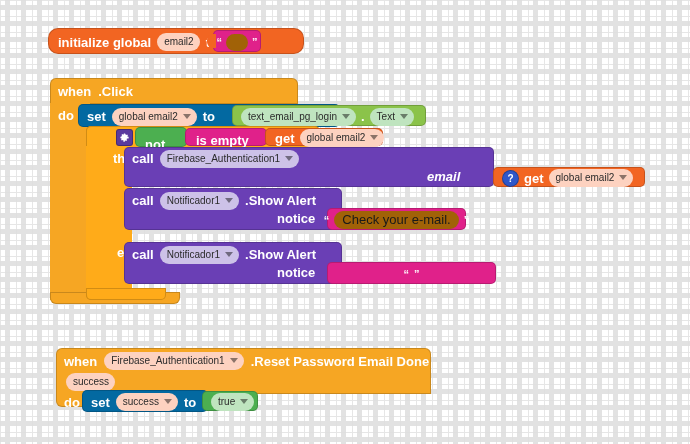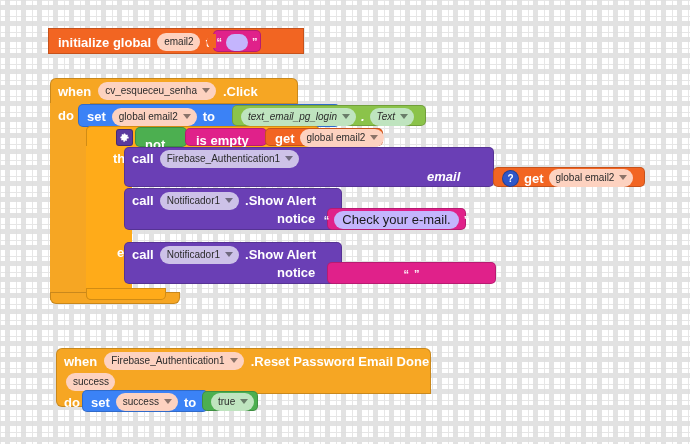--- a/index.html
+++ b/index.html
@@ -46,21 +46,21 @@
   .field .caret{
     width:0;height:0;border-left:4px solid transparent;border-right:4px solid transparent;
     border-top:5px solid rgba(0,0,0,.45);display:inline-block;
   }
   .f-orange{background:#fdd2c0;color:#2b2b2b;}
   .f-purple{background:#cdc2e8;color:#2b2b2b;}
   .f-green{background:#bfe4bf;color:#2b2b2b;}
 
   
   .c-var   {background:#f26522;}
-  .c-set   {background:#3b82f6;}           
+  .c-set   {background:#0369a1;}           
   .c-ctrl  {background:#ffab19;}           
   .c-logic {background:#4caf50;}           
   .c-text  {background:#e0218a;}           
   .c-call  {background:#6a3fb5;}           
   .c-evt   {background:#f6a623;}           
   .c-getter{background:#f26522;}
 
   .bordered{border:1px solid rgba(0,0,0,.18);}
 
   
@@ -72,33 +72,33 @@
   .gear svg{display:block;}
   
   .help{
     width:15px;height:15px;border-radius:50%;background:#2f57c9;color:#fff;
     font-size:10px;font-weight:bold;display:inline-flex;align-items:center;justify-content:center;
     border:1px solid rgba(0,0,0,.25);
   }
   
   .q{color:#ffffff;font-size:11px;font-weight:bold;line-height:1;opacity:.95;}
   .txtpill{
-    background:#c4b5fd;color:#1a1a1a;border-radius:9px;
+    background:#a16207;color:#1a1a1a;border-radius:9px;
     padding:1px 8px 2px;font-size:13px;line-height:15px;white-space:nowrap;
   }
   .txtpill.empty{width:22px;height:15px;padding:1px 0;}
 </style>
 </head>
 <body>
 
 <div class="grid"></div>
 
 <div class="canvas">
 
-  <div class="blk c-var bordered" style="left:48px;top:28px;width:256px;height:26px;border-radius:0;">
+  <div class="blk c-var bordered" style="left:48px;top:28px;width:256px;height:26px;border-radius:10px;">
     <div class="row" style="height:26px;padding-left:9px;gap:6px;">
       <span class="lbl b">initialize global</span>
       <span class="field f-orange">
         <span>email2</span>
       </span>
       <span class="lbl b">to</span>
     </div>
   </div>
 
   <div class="blk c-text bordered" style="left:213px;top:30px;width:48px;height:22px;border-radius:5px;">
@@ -108,41 +108,37 @@
       <span class="q">”</span>
     </div>
   </div>
   <div class="blk c-var" style="left:207px;top:34px;width:9px;height:14px;border-radius:6px 0 0 6px;"></div>
 
   <div class="blk c-evt bordered" style="left:50px;top:78px;width:248px;height:26px;border-radius:6px 6px 0 0;"></div>
   <div class="blk c-evt" style="left:50px;top:103px;width:40px;height:197px;"></div>
   <div class="blk c-evt bordered" style="left:50px;top:292px;width:130px;height:12px;border-radius:0 0 6px 6px;"></div>
   <div class="row" style="position:absolute;left:58px;top:79px;height:24px;gap:7px;">
     <span class="lbl b">when</span>
-    <span class="field f-orange">
-      <span>cv_esqueceu_senha</span>
-      <i class="caret"></i>
-    </span>
     <span class="lbl b">.Click</span>
   </div>
   <span class="lbl b" style="position:absolute;left:58px;top:109px;">do</span>
 
   <div class="blk c-set bordered" style="left:78px;top:104px;width:262px;height:23px;border-radius:5px;">
     <div class="row" style="height:23px;padding-left:8px;gap:6px;">
       <span class="lbl b">set</span>
       <span class="field f-orange">
         <span>global email2</span>
         <i class="caret"></i>
       </span>
       <span class="lbl b">to</span>
     </div>
   </div>
 
   <div class="blk bordered" style="left:232px;top:105px;width:194px;height:21px;border-radius:5px;background:#8bc34a;">
-    <div class="row" style="height:21px;padding-left:8px;gap:5px;font-style:italic;">
+    <div class="row" style="height:21px;padding-left:8px;gap:5px;">
       <span class="field f-green">
         <span>text_email_pg_login</span>
         <i class="caret"></i>
       </span>
       <span class="lbl b">.</span>
       <span class="field f-green">
         <span>Text</span>
         <i class="caret"></i>
       </span>
     </div>

